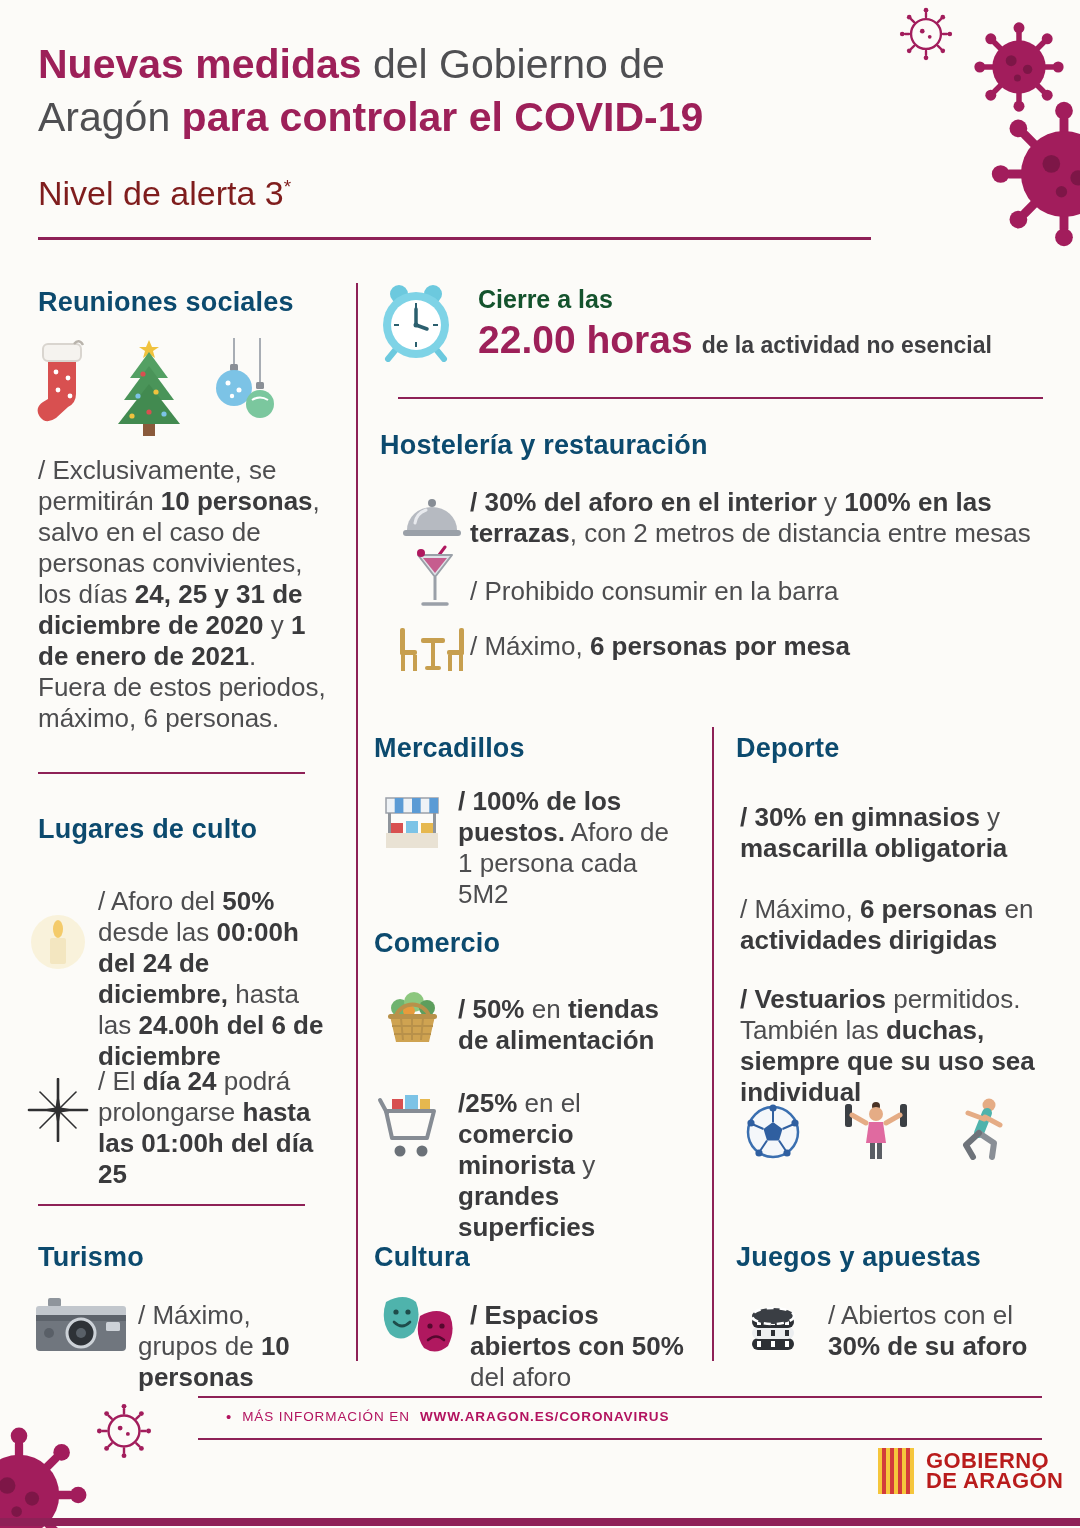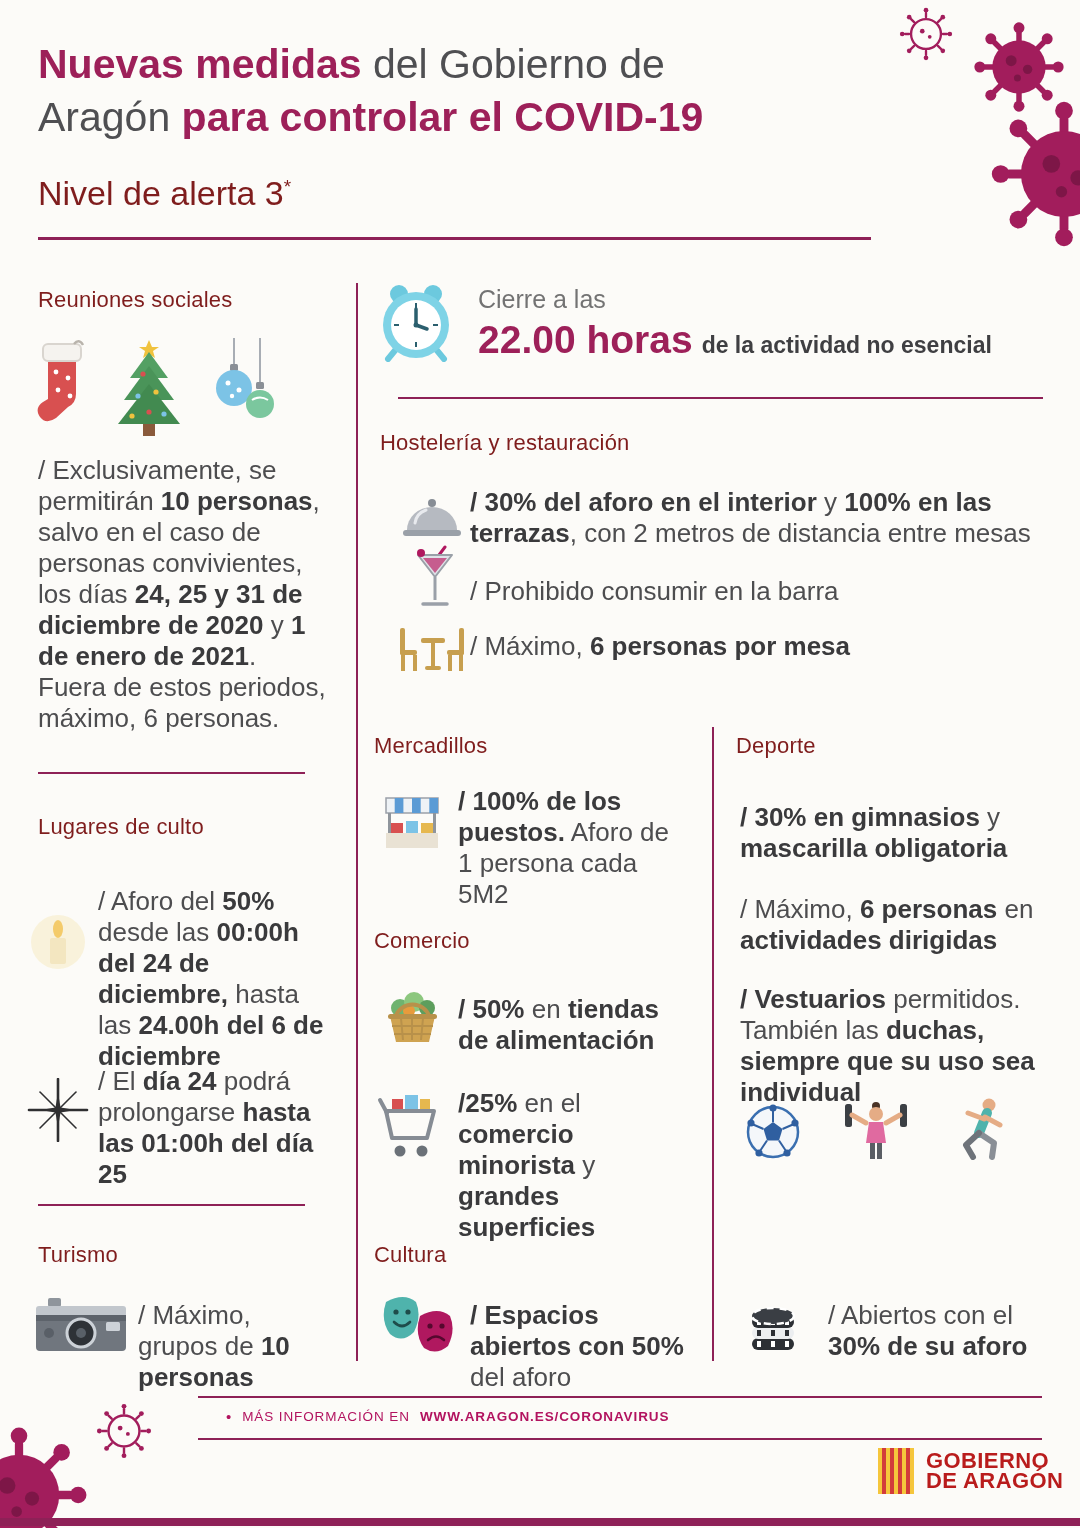--- a/index.html
+++ b/index.html
@@ -1,20 +1,20 @@
 <!DOCTYPE html>
 <html><head>
 <meta charset="utf-8">
 <style>
   *{margin:0;padding:0;box-sizing:border-box}
   html,body{background:#9a9a9a}
   .page{position:relative;width:1080px;height:1528px;margin:0 auto;background:#fcfbf8;
         font-family:"Liberation Sans",sans-serif;color:#4d4d4f;overflow:hidden}
   .b{font-weight:700;color:#3a3a3c}
-  .sec-title{position:absolute;font-size:22px;font-weight:400;color:#7f1d1d;letter-spacing:.2px}
+  .sec-title{position:absolute;font-size:27px;font-weight:700;color:#0c4a6e;letter-spacing:.2px}
   .para{position:absolute;font-size:26px;line-height:31px;color:#4d4d4f}
   .rule{position:absolute;background:#8e2157}
   .icon{position:absolute}
 
   
   .title{position:absolute;left:38px;top:38px;font-size:41px;line-height:53px;color:#4f4f52}
   .title .acc{color:#9d2059;font-weight:700}
   .alert{position:absolute;left:38px;top:174px;font-size:34px;color:#7f1d1d}
   .alert sup{font-size:19px;vertical-align:super}
   .order{position:absolute;left:372px;top:196px;font-size:19px;font-style:italic;color:#4d4d4f}
@@ -23,21 +23,21 @@
   
   .vdiv1{left:356px;top:283px;width:2px;height:1078px}
   .vdiv2{left:712px;top:727px;width:2px;height:634px}
   .ldiv1{left:38px;top:772px;width:267px;height:2px}
   .ldiv2{left:38px;top:1204px;width:267px;height:2px}
   .rdiv1{left:398px;top:397px;width:645px;height:2px}
 
   
   .clock-icon{left:378px;top:282px;width:76px;height:80px}
   .banner-text{position:absolute;left:478px;top:285px}
-  .banner-line1{font-size:25px;font-weight:400;color:#737373}
+  .banner-line1{font-size:25px;font-weight:700;color:#14532d}
   .banner-line2{display:flex;align-items:baseline;gap:9px;margin-top:4px}
   .banner-time{font-size:39px;font-weight:700;color:#9d2059}
   .banner-suffix{font-size:23px;font-weight:700;color:#3f3f42}
 
   
   .reuniones-title{left:38px;top:287px}
   .xmas-icons{position:absolute;left:34px;top:338px;display:flex;gap:20px;align-items:flex-start}
   .reuniones-text{left:38px;top:455px;width:292px}
   .lugares-title{left:38px;top:814px}
   .candle-icon{left:28px;top:912px;width:60px;height:60px}
@@ -415,20 +415,21 @@
     <svg width="58" height="64" viewBox="0 0 58 64">
       <circle cx="38" cy="9" r="6.5" fill="#e5ac85"></circle>
       <line x1="36" y1="17" x2="28" y2="37" stroke="#4fb3ac" stroke-width="10" stroke-linecap="round"></line>
       <line x1="34" y1="21" x2="49" y2="29" stroke="#e5ac85" stroke-width="5" stroke-linecap="round"></line>
       <line x1="33" y1="23" x2="17" y2="17" stroke="#e5ac85" stroke-width="5" stroke-linecap="round"></line>
       <path d="M28 37 L43 47 L41 61" stroke="#8a8f96" stroke-width="6" fill="none" stroke-linecap="round" stroke-linejoin="round"></path>
       <path d="M28 37 L15 49 L22 61" stroke="#6e737a" stroke-width="6" fill="none" stroke-linecap="round" stroke-linejoin="round"></path>
     </svg>
   </div>
 
+  <h2 class="sec-title juegos-title">Juegos y apuestas</h2>
   <svg class="icon chips-icon" viewBox="0 0 54 60">
     <g>
       <rect x="4" y="44" width="42" height="12" rx="6" fill="#2c2f34"></rect>
       <rect x="9" y="47" width="4" height="6" fill="#fff"></rect>
         <rect x="23" y="47" width="4" height="6" fill="#fff"></rect>
         <rect x="37" y="47" width="4" height="6" fill="#fff"></rect>
       <rect x="4" y="33" width="42" height="12" rx="6" fill="#eceef0"></rect>
       <rect x="9" y="36" width="4" height="6" fill="#2c2f34"></rect>
         <rect x="23" y="36" width="4" height="6" fill="#2c2f34"></rect>
         <rect x="37" y="36" width="4" height="6" fill="#2c2f34"></rect>

